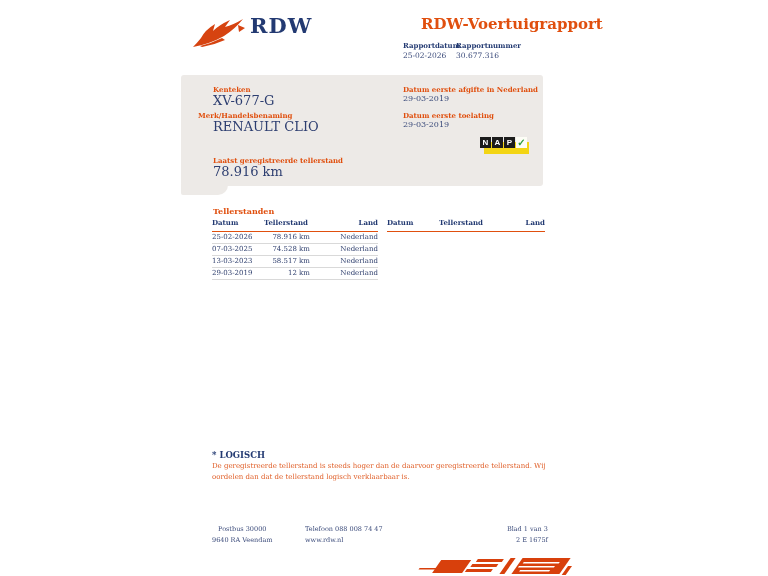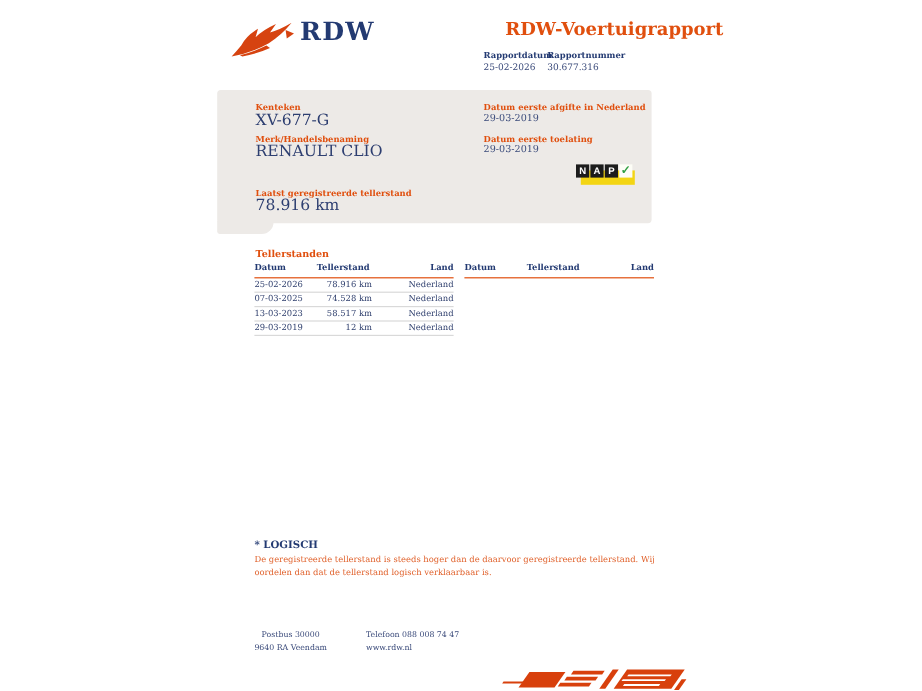--- a/index.html
+++ b/index.html
@@ -69,21 +69,21 @@
   <div class="abs meta-label" style="left:403px;top:41px;">Rapportdatum</div>
   <div class="abs meta-label" style="left:456px;top:41px;">Rapportnummer</div>
   <div class="abs meta-value" style="left:403px;top:51px;">25-02-2026</div>
   <div class="abs meta-value" style="left:456px;top:51px;">30.677.316</div>
 
   <div class="abs panel"></div>
   <div class="abs panel-tail"></div>
 
   <div class="abs plabel" style="left:213px;top:85px;">Kenteken</div>
   <div class="abs pvalue-lg" style="left:213px;top:93px;">XV-677-G</div>
-  <div class="abs plabel" style="left:213px;top:111px;">Merk/Handelsbenaming</div>
+  <div class="abs plabel" style="left:198px;top:111px;">Merk/Handelsbenaming</div>
   <div class="abs pvalue-lg" style="left:213px;top:119px;">RENAULT CLIO</div>
   <div class="abs plabel" style="left:213px;top:156px;">Laatst geregistreerde tellerstand</div>
   <div class="abs pvalue-lg" style="left:213px;top:164px;">78.916 km</div>
 
   <div class="abs plabel" style="left:403px;top:85px;">Datum eerste afgifte in Nederland</div>
   <div class="abs pvalue-sm" style="left:403px;top:94px;">29-03-2019</div>
   <div class="abs plabel" style="left:403px;top:111px;">Datum eerste toelating</div>
   <div class="abs pvalue-sm" style="left:403px;top:120px;">29-03-2019</div>
 
 
@@ -139,20 +139,24 @@
   <div class="abs fn-text">De geregistreerde tellerstand is steeds hoger dan de daarvoor geregistreerde tellerstand. Wij oordelen dan dat de tellerstand logisch verklaarbaar is.</div>
 
   <div class="abs foot foot-a">
     <div>Postbus 30000</div>
     <div>9640 RA Veendam</div>
   </div>
   <div class="abs foot foot-b">
     <div>Telefoon 088 008 74 47</div>
     <div>www.rdw.nl</div>
   </div>
+  <div class="abs foot foot-c">
+    <div>Blad 1 van 3</div>
+    <div>2 E 1675f</div>
+  </div>
 
   <svg class="abs" style="left:412px;top:556px;" width="180" height="20" viewBox="0 0 180 20">
     <g transform="skewX(-35)" fill="#d8400c">
       <rect x="16" y="12" width="40" height="1.6"></rect>
       <rect x="32" y="4" width="30" height="13"></rect>
       <rect x="68" y="3" width="26" height="3"></rect>
       <rect x="66" y="8" width="26" height="3"></rect>
       <rect x="64" y="13" width="26" height="3"></rect>
       <rect x="100" y="2" width="5" height="16"></rect>
       <rect x="112" y="2" width="48" height="16"></rect>

